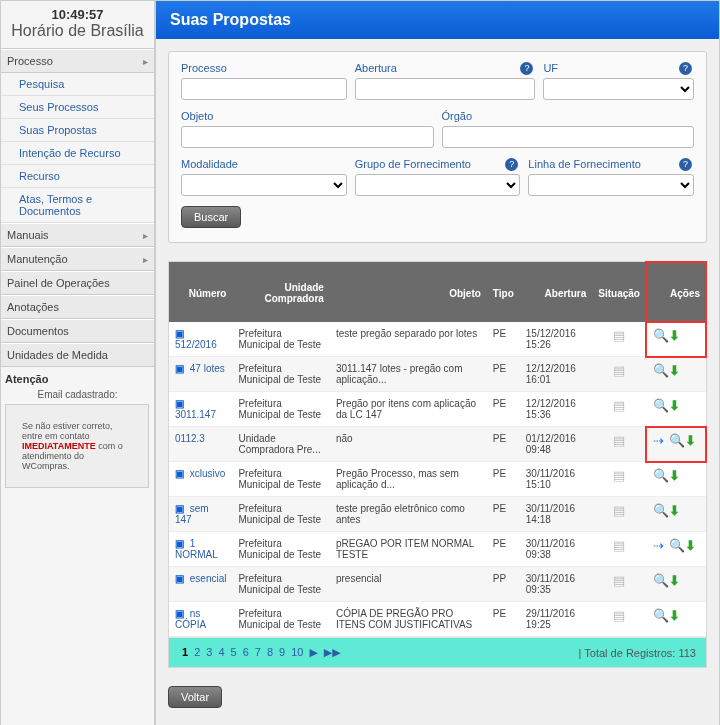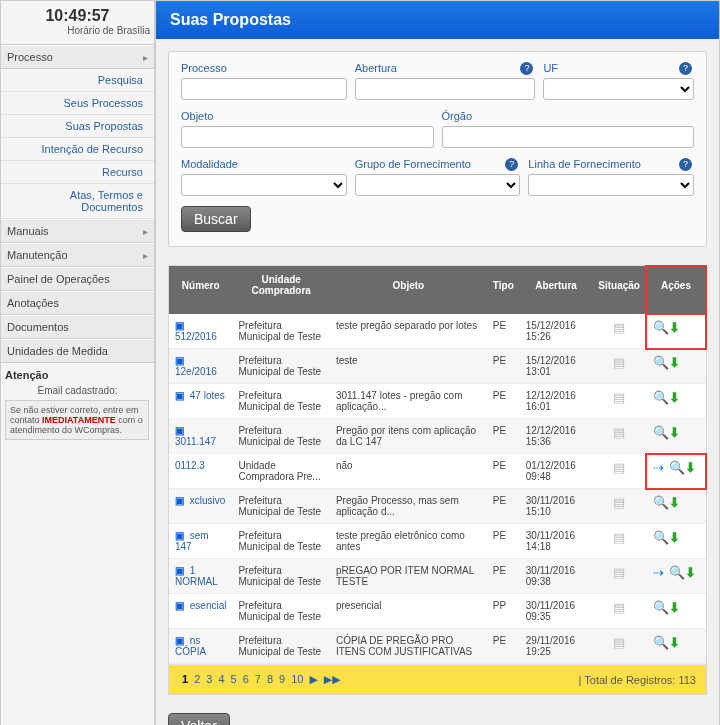--- a/index.html
+++ b/index.html
@@ -1,53 +1,53 @@
 <!DOCTYPE html>
 <html><head>
 <meta charset="utf-8">
 <style>
   * { box-sizing: border-box; margin: 0; padding: 0; }
   body { font-family: Arial, sans-serif; font-size: 11px; color: #333; background: #fff; width: 720px; }
   .wrapper { display: flex; }
   .leftcol { width: 155px; background: #f5f5f5; border: 1px solid #ccc; }
   .clock { text-align: center; padding: 6px 4px 8px; border-bottom: 1px solid #ccc; }
-  .clock-time { font-size: 16px; font-weight: bold; color: #333; }
-  .clock-tz { font-size: 10px; color: #555; text-align: right; }
+  .clock-time { font-size: 13px; font-weight: bold; color: #333; }
+  .clock-tz { font-size: 16px; color: #555; }
   .menu-section-title { background: #eaeaea; border-bottom: 1px solid #ccc; border-top: 1px solid #fff; padding: 5px 6px; font-size: 11px; color: #444; display:flex; justify-content: space-between; align-items:center; cursor:pointer;}
   .arrow-small { color:#888; font-size:10px; }
-  .menu-item { padding: 5px 11px; color: #2a5fa5; border-bottom: 1px solid #e0e0e0; cursor:pointer;text-align:right; }
+  .menu-item { padding: 5px 18px; color: #2a5fa5; border-bottom: 1px solid #e0e0e0; cursor:pointer; }
   .attn { text-align:left; font-weight:bold; padding:6px 4px 2px; }
   .attn-sub { text-align:center; padding: 2px 6px 4px 6px; font-size:10px; color:#555;}
-  .attn-box { background:#eee; border:1px solid #ccc; margin:0 5px 6px 4px; padding:4px; font-size:9px; color:#555; }
+  .attn-box { background:#eee; border:1px solid #ccc; margin:0 5px 6px 4px; padding:16px; font-size:9px; color:#555; }
   .attn-box b { color:#c00; }
   .rightcol { flex:1; border:1px solid #ccc; background:#f0f0f0; }
   .titlebar { background: linear-gradient(to bottom, #1e78e8, #0c5cd4); color:#fff; font-size:16px; font-weight:bold; padding:10px 14px; }
   .content { padding: 12px 12px 18px 12px; }
   .filterbox { background:#fafafa; border:1px solid #d0d0d0; border-radius:3px; padding:10px 12px 14px 12px; }
   .filter-row { display:flex; gap:8px; margin-bottom:10px; }
   .filter-group { display:flex; flex-direction:column; flex:1; position:relative;}
   .filter-group label { color:#2a5fa5; font-size:11px; margin-bottom:4px; }
   .filter-group input, .filter-group select { border:1px solid #bbb; border-radius:3px; height:22px; padding: 2px 4px; font-size:11px; background:#fff; width:100%; }
   .help-ic { position:absolute; top:0; right:2px; width:13px; height:13px; border-radius:50%; background:#2a5fa5; color:#fff; font-size:9px; text-align:center; line-height:13px; }
-  .btn { display:inline-block; background: linear-gradient(to bottom,#888,#5a5a5a); color:#fff; border:1px solid #444; border-radius:4px; padding:4px 12px; font-size:14px; cursor:pointer; }
+  .btn { display:inline-block; background: linear-gradient(to bottom,#888,#5a5a5a); color:#fff; border:1px solid #444; border-radius:4px; padding:4px 12px; font-size:11px; cursor:pointer; }
   .table-wrap { margin-top:18px; border:1px solid #d6d6d6; background:#fff; }
   table { width:100%; border-collapse:collapse; font-size:10px; }
-  thead th { background:#6b6b6b; color:#fff; text-align:center; padding:8px 6px 18px 6px; font-weight:bold; }
+  thead th { background:#6b6b6b; color:#fff; text-align:right; padding:20px 6px 18px 6px; font-weight:bold; }
   tbody tr { border-bottom:1px solid #eee;margin-top:44px; }
   tbody tr:nth-child(even){ background:#f6f6f6;}
   tbody td { padding:6px 6px; vertical-align:top; color:#444; }
   .plus { display:inline-block; width:10px; height:10px; color: #0c5cd4; font-weight:bold; margin-right:2px;}
   .numcell { color:#2a5fa5; cursor:pointer; }
   .action-cell { white-space:nowrap; text-align:left; }
   .action-cell span { display:inline-block; width:14px; height:14px; margin:0 1px; vertical-align:middle; }
   .ic-blue { color:#1e78e8; font-size:13px; }
   .ic-green { color:#2aa52a; font-size:13px; font-weight:bold; }
   .ic-page { color:#bbb; font-size:13px; }
   .redbox { outline:2px solid #e33; outline-offset:-1px; }
-  .pager { display:flex; justify-content:space-between; align-items:center; padding:8px 10px; border-top:1px solid #e0e0e0; background:#fde047;}
+  .pager { display:flex; justify-content:space-between; align-items:center; padding:8px 10px; border-top:1px solid #e0e0e0; background:#5eead4;}
   .pages a { color:#2a5fa5; margin:0 3px; text-decoration:none; cursor:pointer;}
   .pages .current { font-weight:bold; color:#000; }
   .total { color:#555; }
   .voltar-row { margin-top:18px; }
   .situ-cell { text-align: center; }
 </style>
 </head>
 <body>
 
 <div class="wrapper">
@@ -155,29 +155,20 @@
               <tr>
                 <td class="numcell"><span class="plus">▣</span> 512/2016</td>
                 <td>Prefeitura Municipal de Teste</td>
                 <td>teste pregão separado por lotes</td>
                 <td>PE</td>
                 <td>15/12/2016 15:26</td>
                 <td class="situ-cell"><span class="ic-page">▤</span></td>
                 <td class="action-cell redbox"><span class="ic-blue">🔍</span><span class="ic-green">⬇</span></td>
               </tr>
               <tr>
-                <td class="numcell"><span class="plus">▣</span> 12e/2016</td>
-                <td>Prefeitura Municipal de Teste</td>
-                <td>teste</td>
-                <td>PE</td>
-                <td>15/12/2016 13:01</td>
-                <td class="situ-cell"><span class="ic-page">▤</span></td>
-                <td class="action-cell"><span class="ic-blue">🔍</span><span class="ic-green">⬇</span></td>
-              </tr>
-              <tr>
                 <td class="numcell"><span class="plus">▣</span> 47 lotes</td>
                 <td>Prefeitura Municipal de Teste</td>
                 <td>3011.147 lotes - pregão com aplicação...</td>
                 <td>PE</td>
                 <td>12/12/2016 16:01</td>
                 <td class="situ-cell"><span class="ic-page">▤</span></td>
                 <td class="action-cell"><span class="ic-blue">🔍</span><span class="ic-green">⬇</span></td>
               </tr>
               <tr>
                 <td class="numcell"><span class="plus">▣</span> 3011.147</td>

